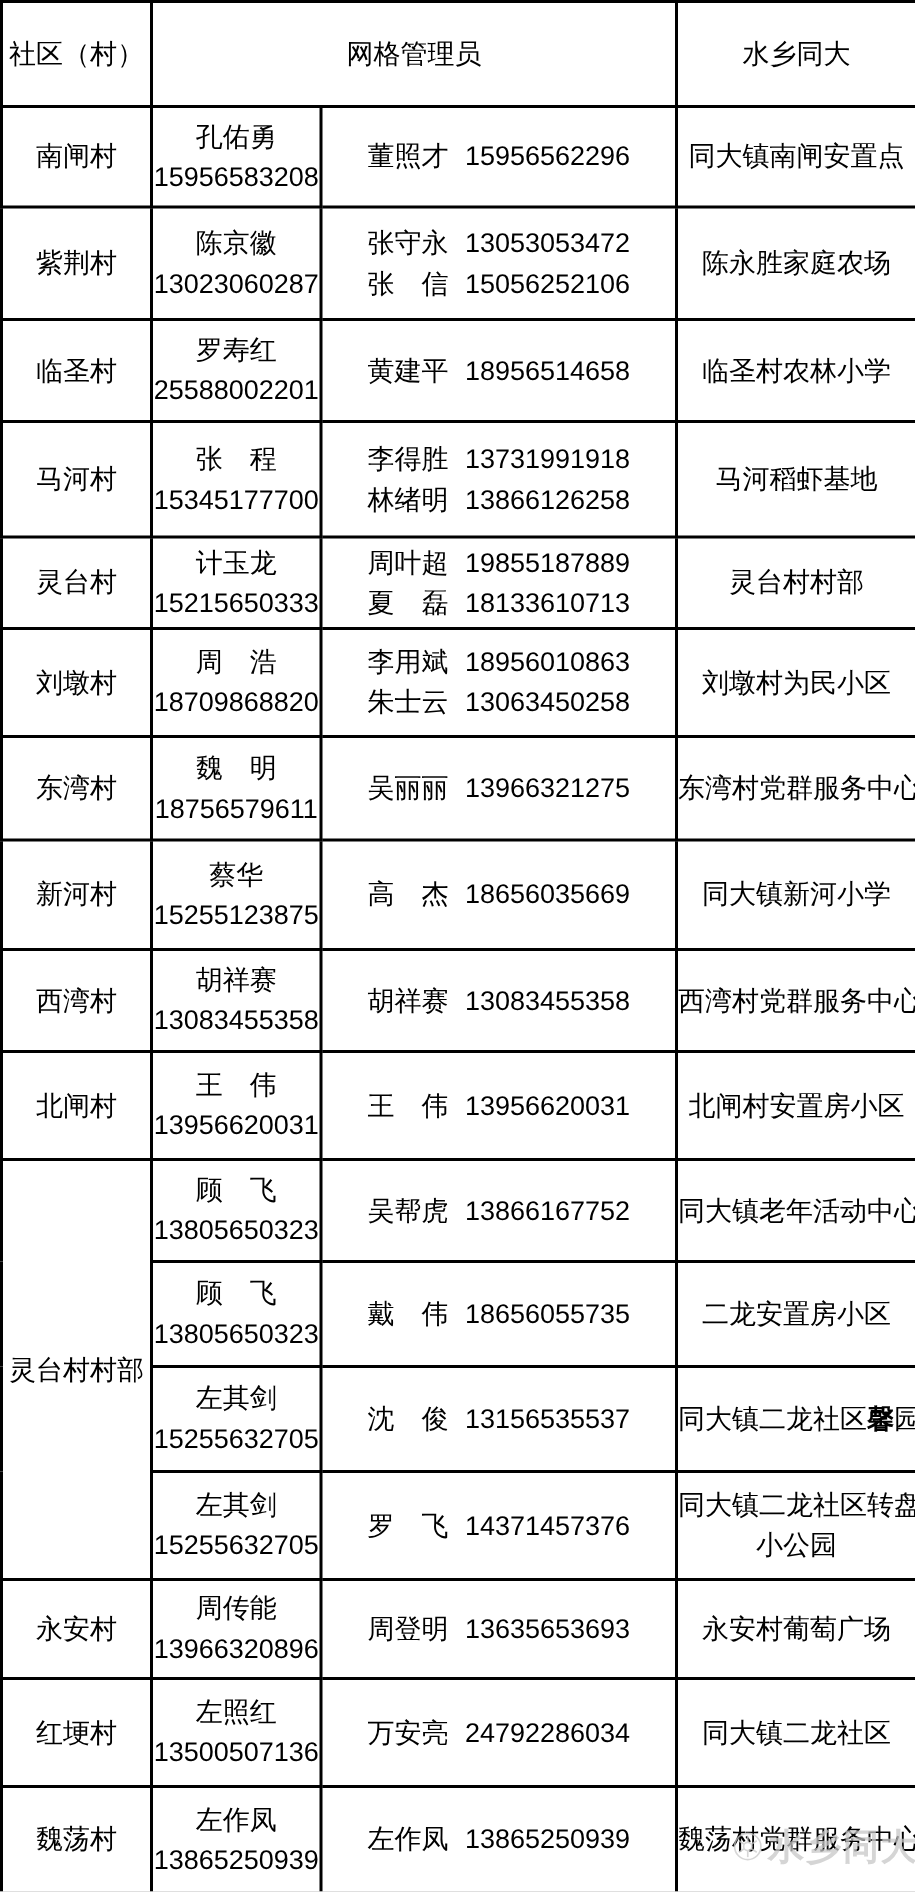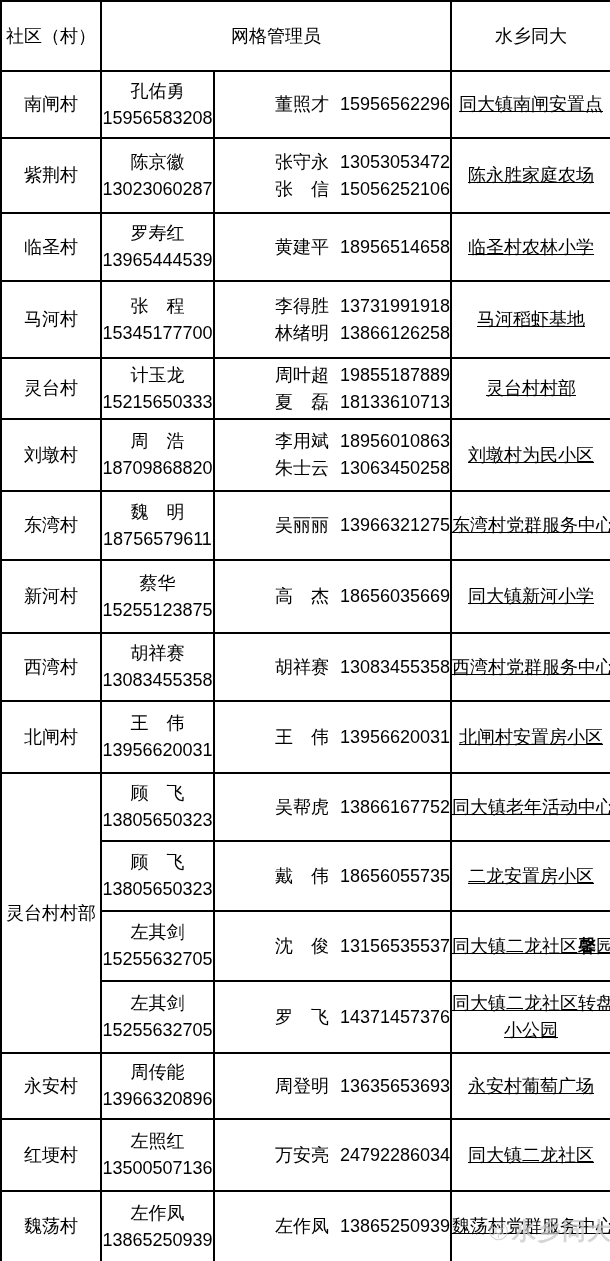--- a/index.html
+++ b/index.html
@@ -3,24 +3,24 @@
 <meta charset="utf-8">
 <style>
   html,body{margin:0;padding:0;background:#ffffff;}
   body{width:610px;font-family:"Liberation Sans",sans-serif;color:#000;}
   .page{position:relative;width:610px;height:1261px;background:#fff;overflow:hidden;}
   table{border-collapse:collapse;width:610px;table-layout:fixed;}
   td{border:2px solid #000;text-align:center;vertical-align:middle;
      font-size:18px;line-height:27px;padding:0;overflow:hidden;}
   td.hdr{font-size:18px;}
   .line{display:block;}
-  .cline{display:block;white-space:nowrap;text-align:right;}
+  .cline{display:block;white-space:nowrap;}
   .cline .ph{margin-left:11px;}
   .bold-char{font-weight:bold;}
-  .site div{white-space:nowrap;text-decoration:underline;}
+  .site div{white-space:nowrap;}
   .watermark{position:absolute;left:487px;top:1206px;width:125px;height:50px;
      display:flex;align-items:center;opacity:0.75;pointer-events:none;}
   .watermark .wm-text{font-size:24px;font-weight:bold;color:#c7c7c7;
      letter-spacing:1px;white-space:nowrap;margin-left:2px;}
 </style>
 </head>
 <body>
 
 <div class="page">
 <table>
@@ -64,21 +64,21 @@
     </td>
     <td class="site">
             <div>陈永胜家庭农场</div>
           </td>
   </tr>
 
   <tr style="height:68px">
     <td>临圣村</td>
     <td>
       <span class="line">罗寿红</span>
-      <span class="line">13965444539</span>
+      <span class="line">25588002201</span>
     </td>
     <td>
       <span class="cline"><span>黄建平</span><span class="ph">18956514658</span></span>
     </td>
     <td class="site">
             <div>临圣村农林小学</div>
           </td>
   </tr>
 
   <tr style="height:77px">

